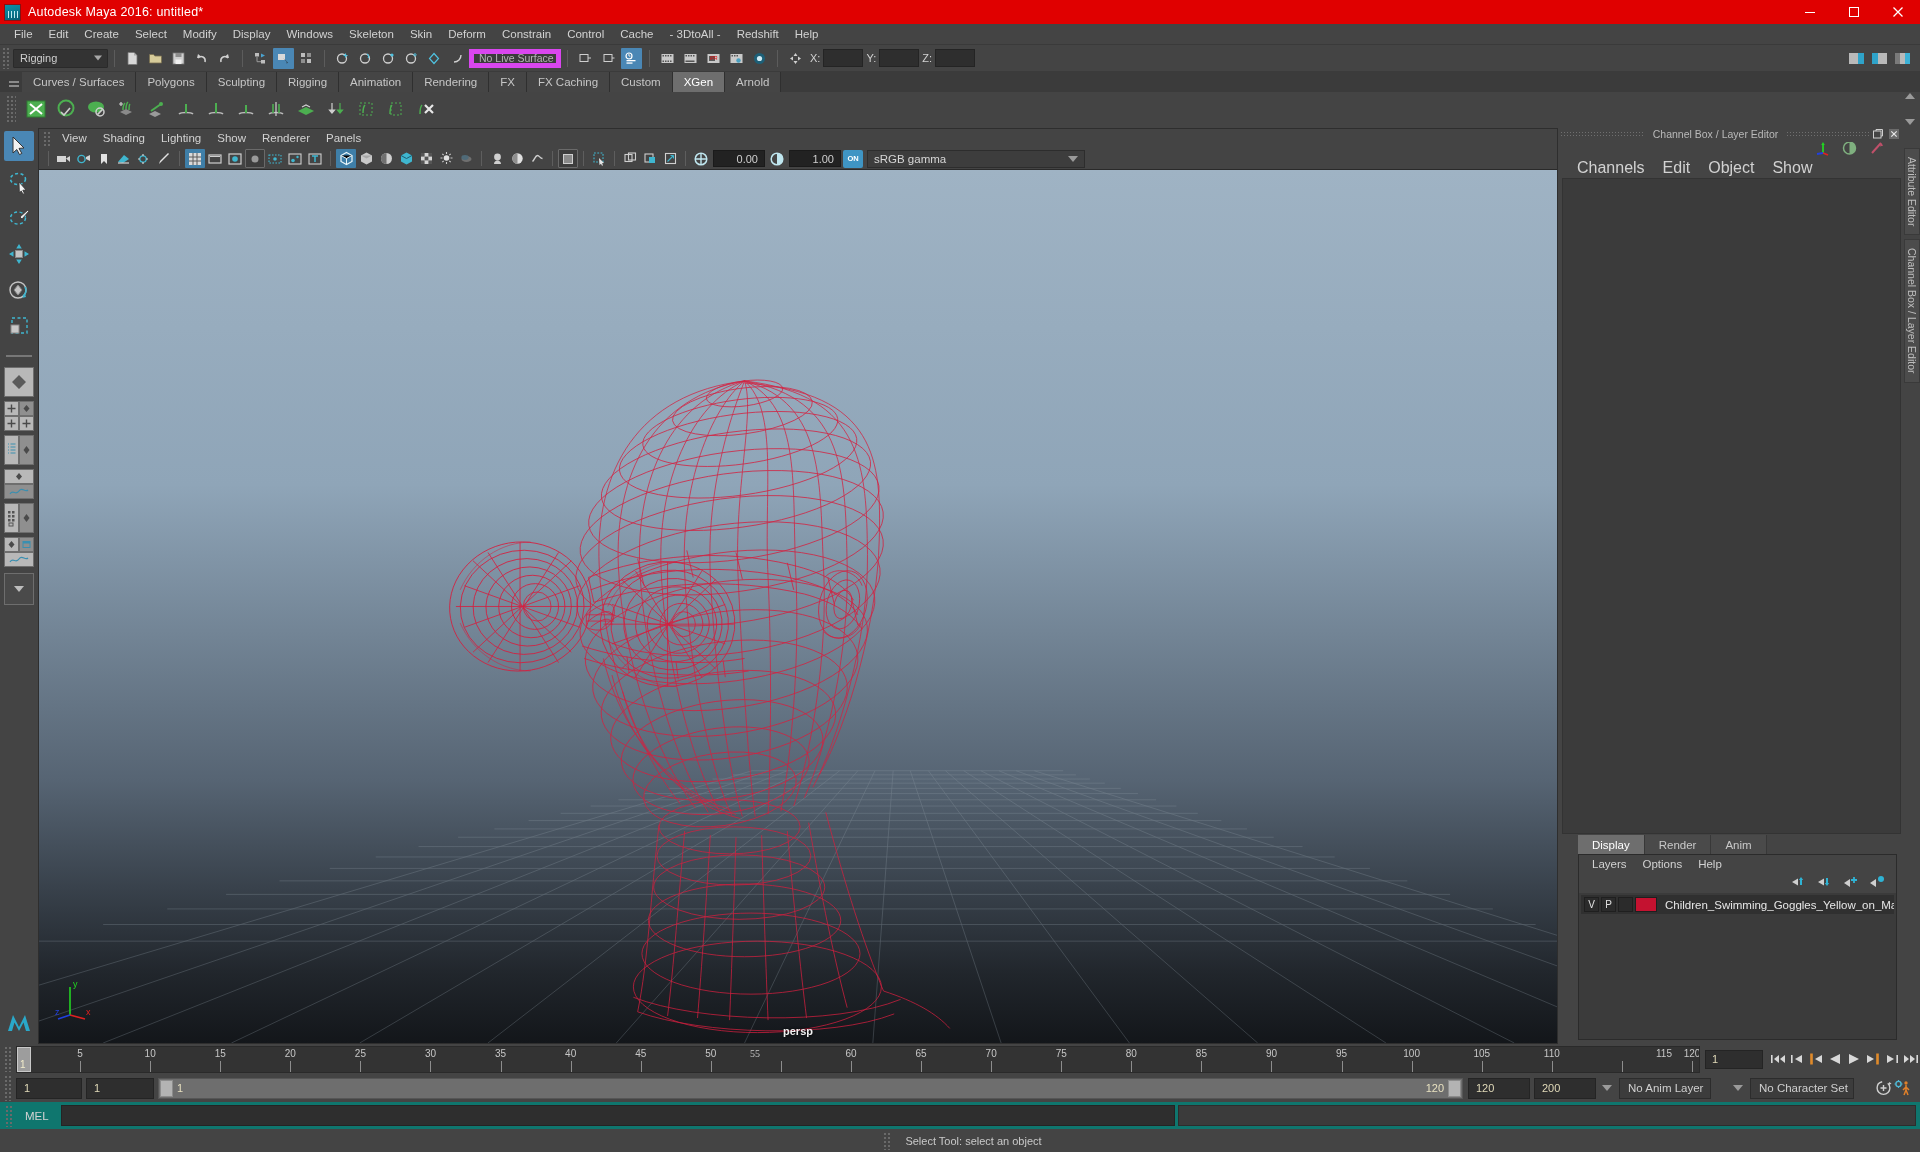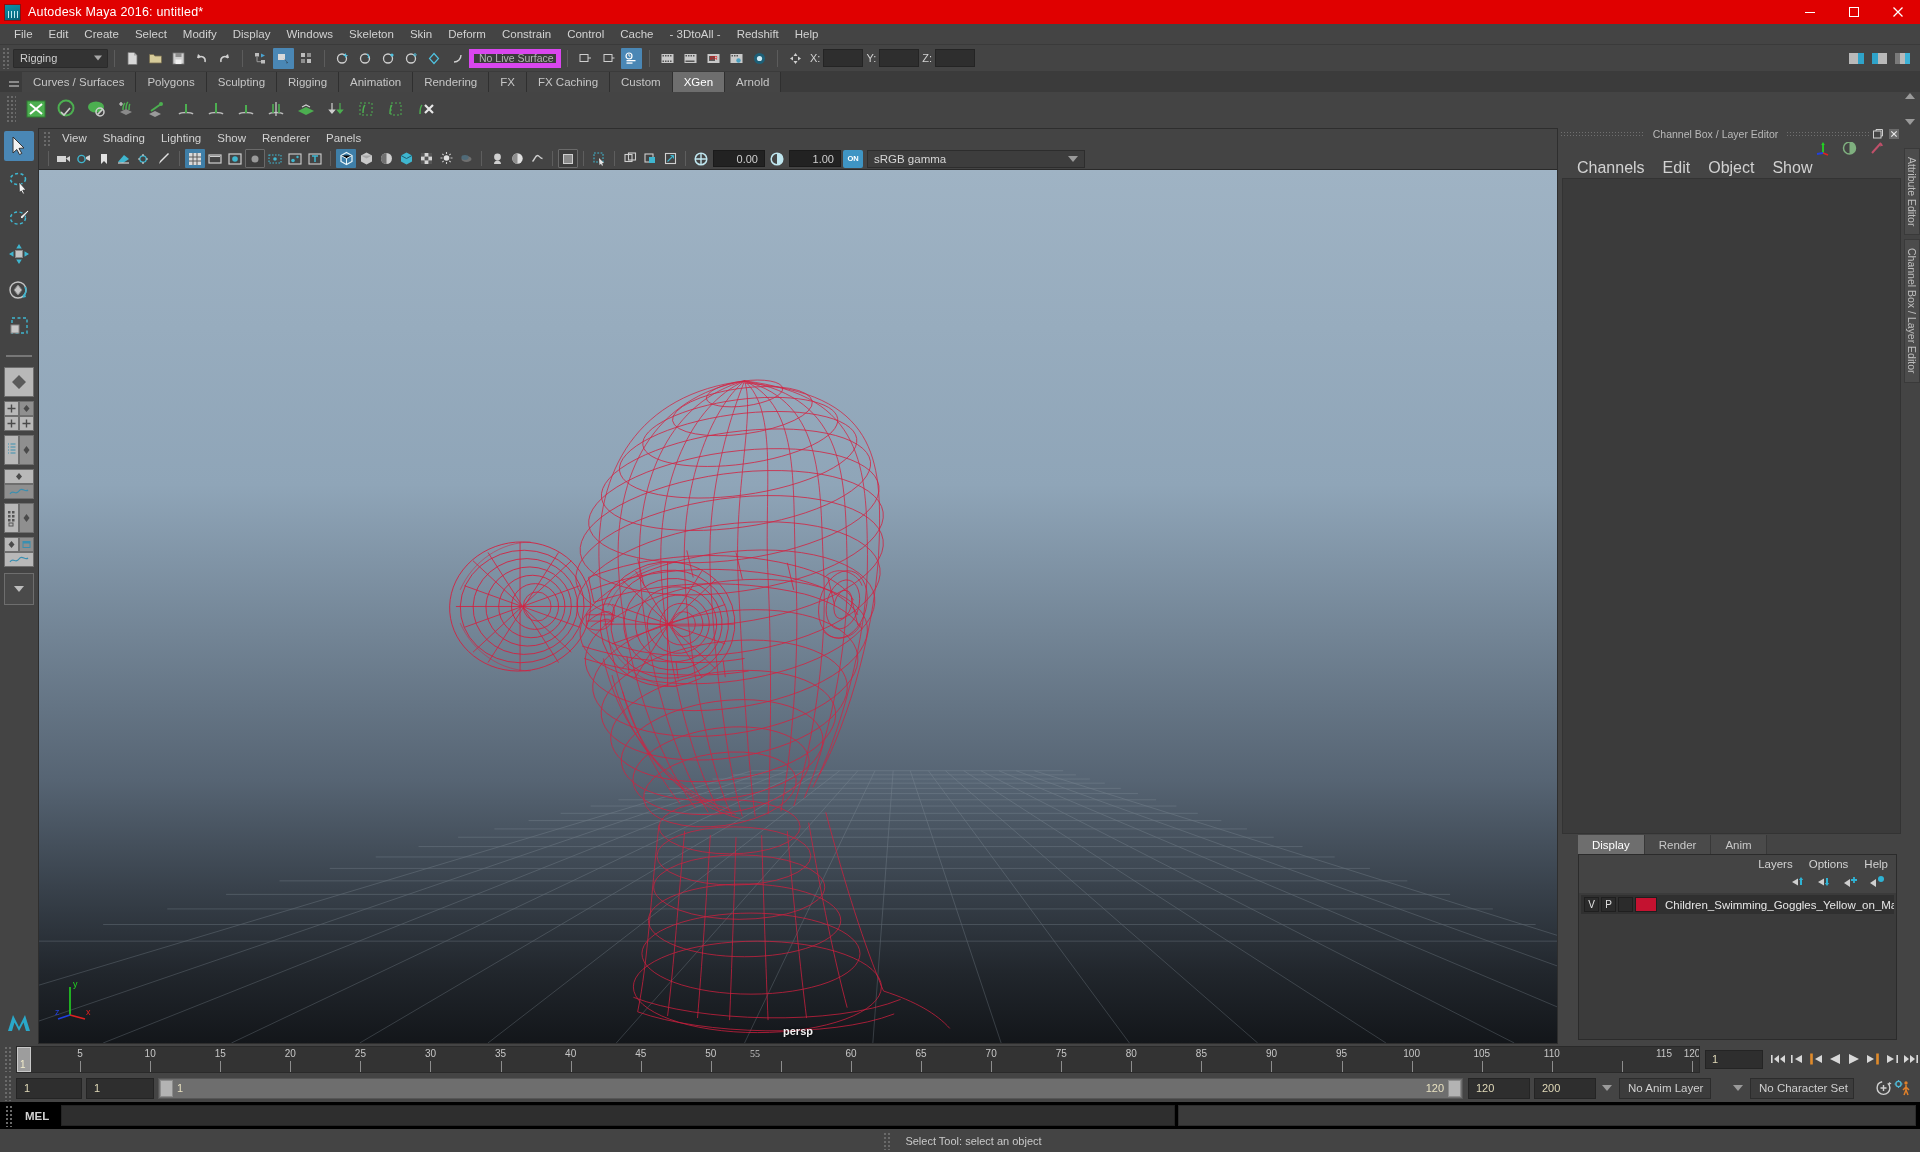--- a/index.html
+++ b/index.html
@@ -202,21 +202,21 @@
   .cb-toolrow { height: 16px; flex: 0 0 16px; background: #444; display: flex; justify-content: flex-end; align-items: center; padding-right: 18px; gap: 10px; }
   .cb-body { flex: 1 1 auto; background: #3b3b3b; border: 1px solid #333; margin: 0 2px; min-height: 0; }
 
   .layer-tabs { height: 20px; flex: 0 0 20px; background: #444; display: flex; align-items: flex-end; padding-left: 18px; }
   .ltab {
     height: 19px; padding: 0 14px; display: flex; align-items: center; font-size: 11.5px;
     color: #c8c8c8; background: #4a4a4a; border-right: 1px solid #383838;
   }
   .ltab.active { background: #6e6e6e; color: #fff; }
   .layer-box { flex: 0 0 auto; height: 186px; margin: 0 6px 4px 18px; background: #3b3b3b; border: 1px solid #2b2b2b; display: flex; flex-direction: column; }
-  .layer-menubar { height: 18px; flex: 0 0 18px; display: flex; align-items: center; padding-left: 5px; background: #444; justify-content: flex-end; }
+  .layer-menubar { height: 18px; flex: 0 0 18px; display: flex; align-items: center; padding-left: 5px; background: #444; }
   .layer-menubar .lmi { color: #d2d2d2; font-size: 11.5px; padding: 0 8px; }
   .layer-btnrow { height: 20px; flex: 0 0 20px; display: flex; align-items: center; justify-content: flex-end; padding-right: 10px; gap: 9px; background: #444; }
   .layer-list { flex: 1 1 auto; background: #3b3b3b; padding: 2px; min-height: 0; }
   .layer-item { height: 19px; display: flex; align-items: center; background: #303030; padding-left: 3px; gap: 2px; }
   .lchk {
     width: 15px; height: 15px; background: #2b2b2b; border: 1px solid #1f1f1f; color: #e3e3e3;
     font-size: 10px; display: flex; align-items: center; justify-content: center; flex: 0 0 15px;
   }
   .lcolor { width: 22px; height: 15px; flex: 0 0 22px; border: 1px solid #1f1f1f; }
   .layer-name { color: #e6e6e6; font-size: 11.5px; padding-left: 6px; white-space: nowrap; overflow: hidden; }
@@ -258,21 +258,21 @@
   .rangebar .handle { width: 13px; height: 17px; background: #b3b3b3; border: 1px solid #8c8c8c; }
   .rangebar .lnum { position: absolute; left: 18px; color: #e8e1c0; font-size: 11px; }
   .rangebar .rnum { position: absolute; right: 18px; color: #e8e1c0; font-size: 11px; }
   .selectfld {
     height: 21px; background: #3c3c3c; border: 1px solid #2c2c2c; color: #cfcfcf; font-size: 11.5px;
     display: flex; align-items: center; padding-left: 8px; margin-right: 20px;
   }
   .dnarrow { width: 0; height: 0; border-left: 5px solid transparent; border-right: 5px solid transparent; border-top: 6px solid #9a9a9a; margin: 0 7px 0 2px; }
 
   
-  .cmd-row { height: 27px; flex: 0 0 27px; background: #000000; display: flex; align-items: center; font-weight: bold; }
+  .cmd-row { height: 27px; flex: 0 0 27px; background: #0f766e; display: flex; align-items: center; }
   .cmdgrip { width: 9px; height: 22px; flex: 0 0 9px; background-image: radial-gradient(circle,#6a6a6a 1px,transparent 1px); background-size: 4px 4px; margin: 0 5px 0 5px; }
   .mel-lab { color: #d2d2d2; font-size: 11.5px; width: 42px; flex: 0 0 42px; padding-left: 6px; }
   .cmd-input { flex: 1 1 auto; height: 21px; background: #2e2e2e; border: 1px solid #242424; margin-right: 3px; }
   .cmd-out { width: 738px; flex: 0 0 738px; height: 21px; background: #3b3b3b; border: 1px solid #2d2d2d; margin-right: 4px; }
 
   
   .help-row { height: 23px; flex: 0 0 23px; background: #444; display: flex; align-items: center; justify-content: center; }
   .helpgrip { width: 9px; height: 18px; flex: 0 0 9px; background-image: radial-gradient(circle,#6a6a6a 1px,transparent 1px); background-size: 4px 4px; margin: 0 5px 0 5px; }
   .help-text { color: #c9c9c9; font-size: 11px; padding-left: 8px; }
 </style>

